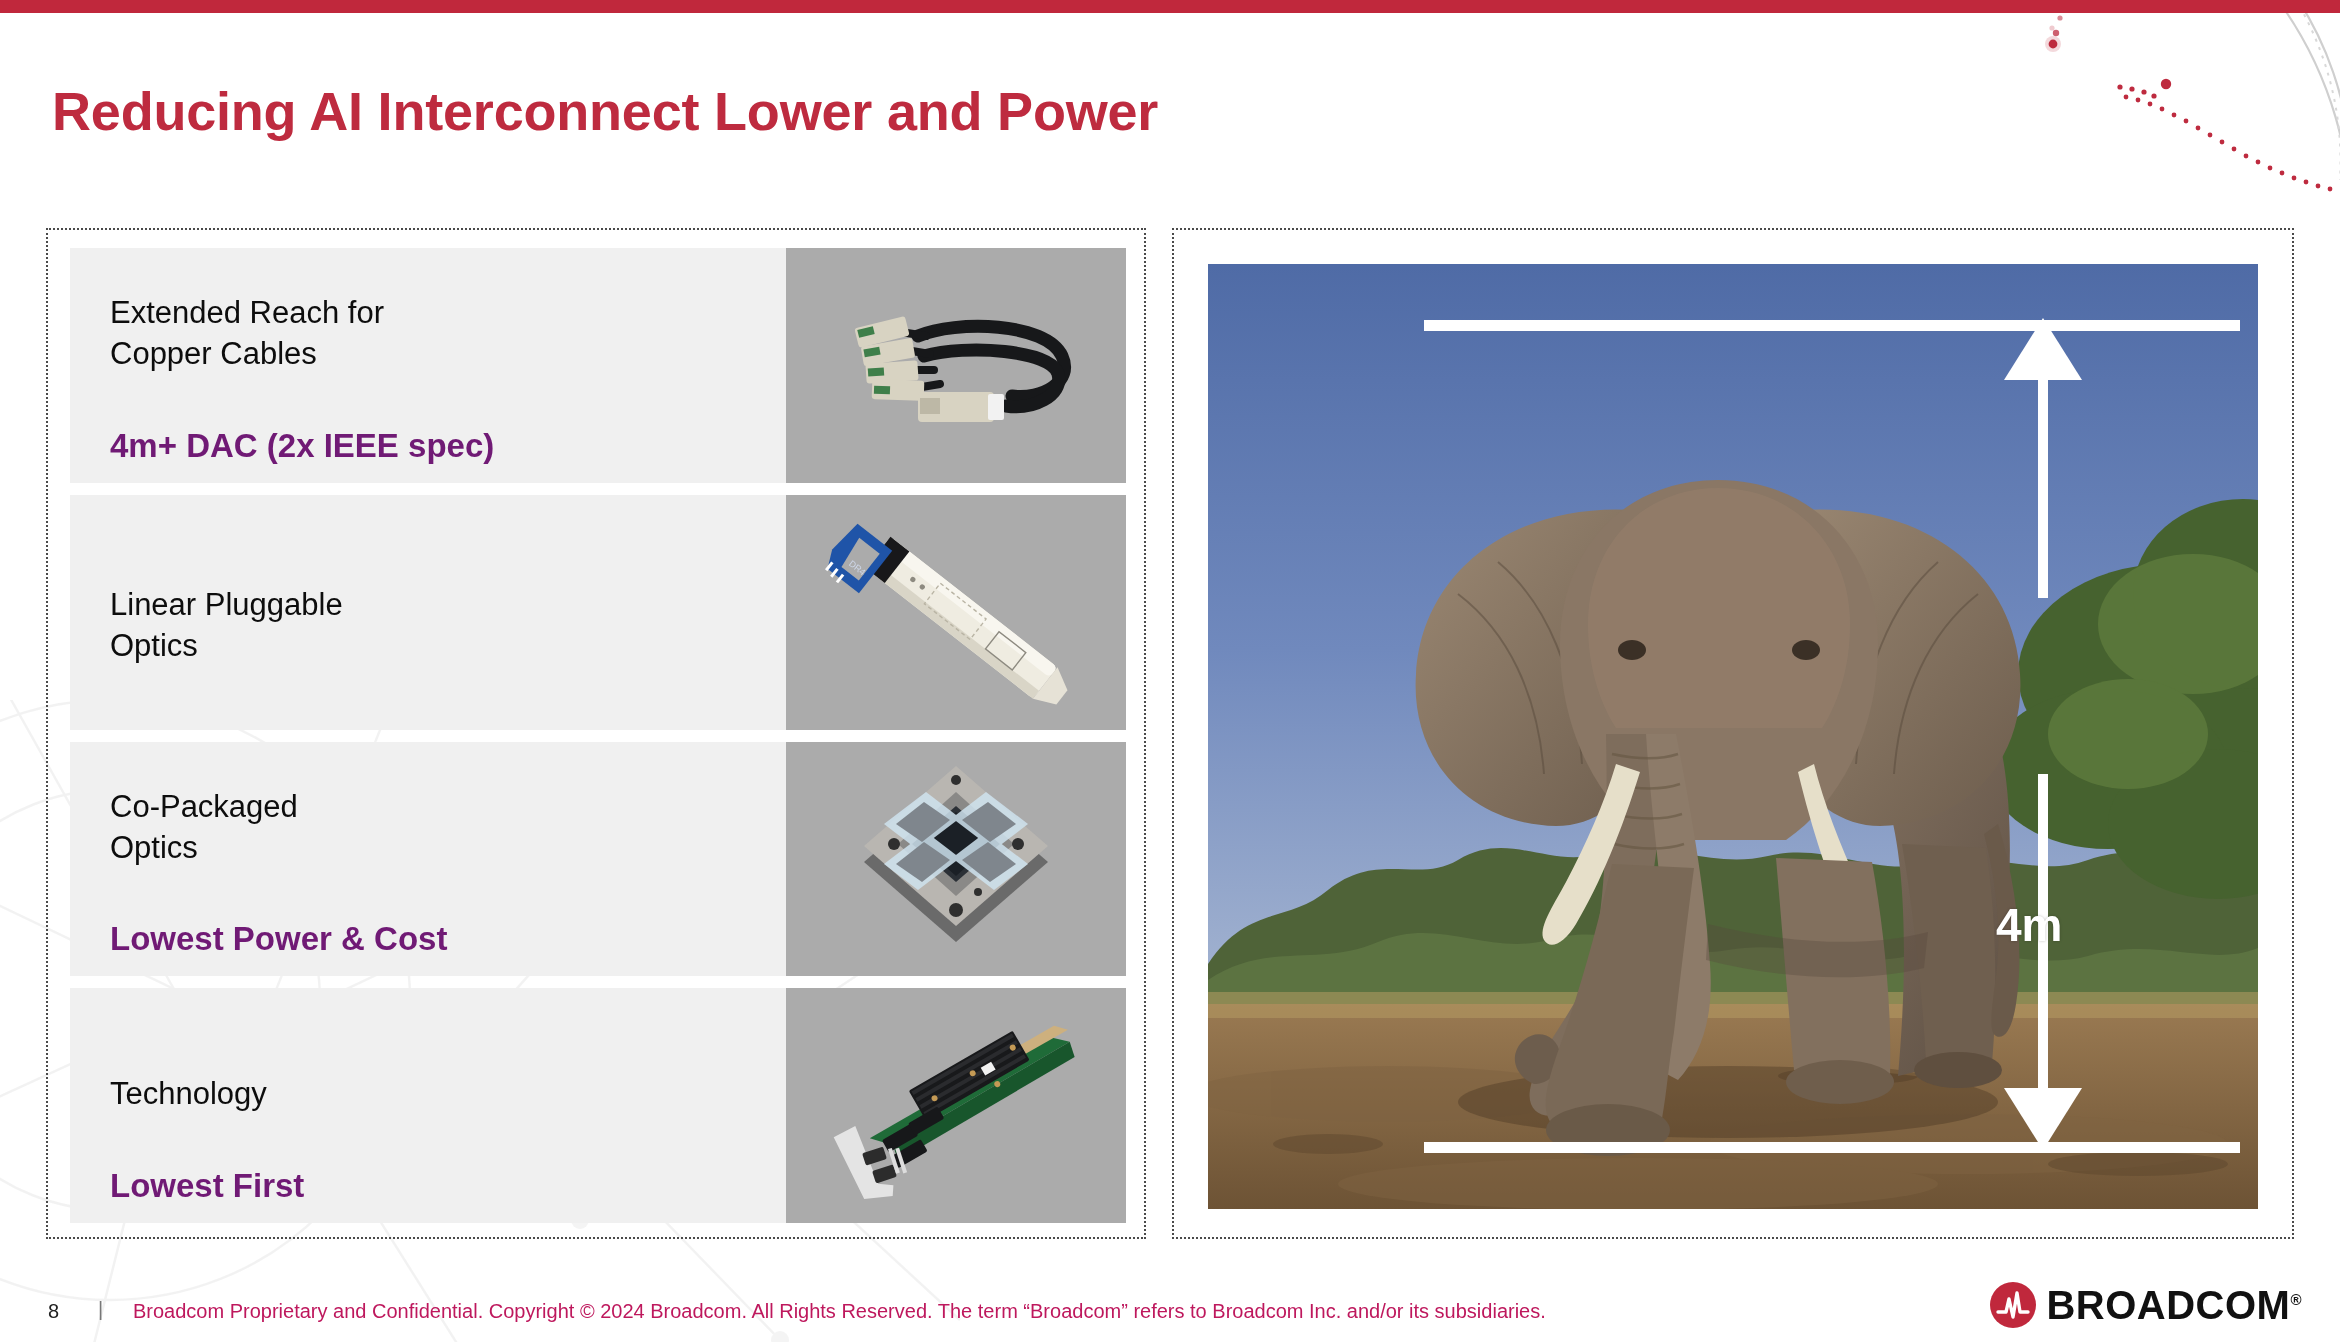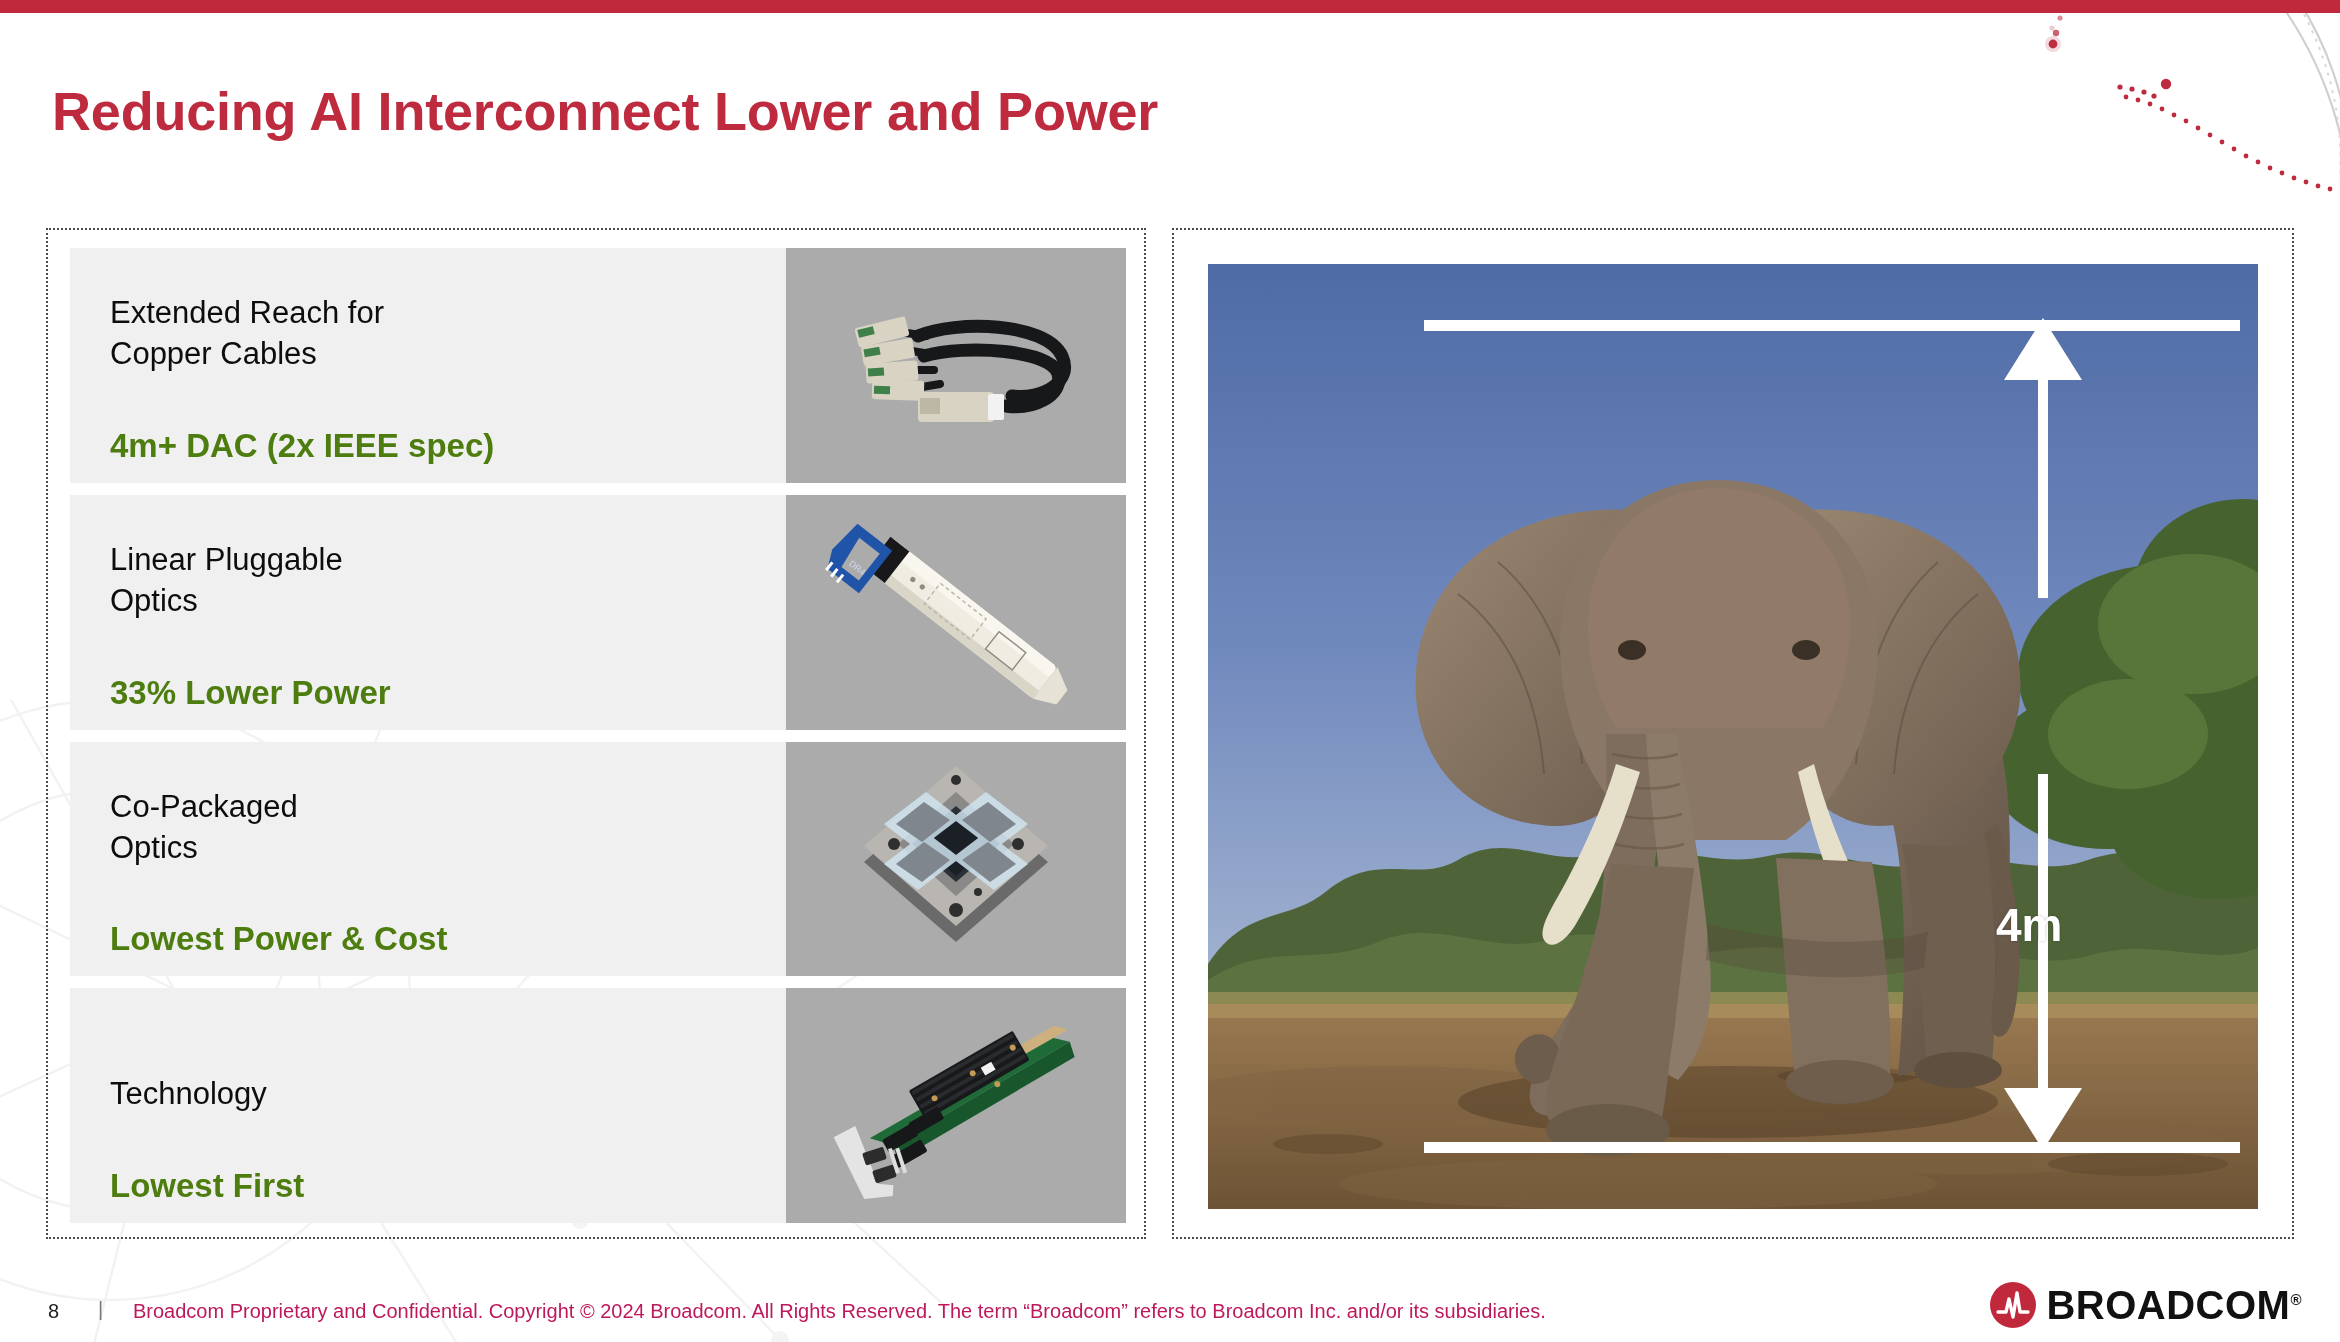--- a/index.html
+++ b/index.html
@@ -28,21 +28,21 @@
   
   .panel{position:absolute;border:2px dotted #4a4a4a;box-sizing:border-box;background:transparent;z-index:3;}
   #left-panel{left:46px;top:228px;width:1100px;height:1011px;}
   #right-panel{left:1172px;top:228px;width:1122px;height:1011px;}
 
   .cards{position:absolute;left:22px;top:18px;width:1056px;height:975px;
          display:flex;flex-direction:column;gap:12px;}
   .card{flex:1;background:#F0F0F0;display:flex;position:relative;overflow:hidden;}
   .card-text{flex:1;padding:28px 10px 0 40px;display:flex;flex-direction:column;justify-content:center;}
   .card-head{font-size:31px;line-height:1.32;color:#0d0d0d;}
-  .card-high{font-size:33px;font-weight:bold;color:#4d7c0f;margin-top:51px;line-height:1.2;}
+  .card-high{font-size:33px;font-weight:bold;color:#701a75;margin-top:51px;line-height:1.2;}
   .card-img{width:340px;flex:0 0 340px;background:#ABABAB;position:relative;display:flex;align-items:center;justify-content:center;}
   .card-img svg{display:block;}
 
   
   #card-1 .card-img{align-self:stretch;}
 
   
   .photo{position:absolute;left:34px;top:34px;width:1050px;height:945px;overflow:hidden;background:#6d84b4;}
   .photo svg{display:block;width:1050px;height:945px;}
 
@@ -174,21 +174,20 @@
         </svg>
       </div>
     </div>
 
     <div class="card" id="card-2">
       <div class="card-text">
         <div class="card-head">
           <span>Linear Pluggable</span><br>
           <span>Optics</span>
         </div>
-        <div class="card-high">33% Lower Power</div>
       </div>
       <div class="card-img">
         <svg width="300" height="210" viewBox="0 0 300 210">
           <rect width="300" height="210" fill="#ABABAB"></rect>
           <g transform="rotate(38 150 105)">
             <rect x="52" y="86" rx="5" width="212" height="40" fill="#efece1"></rect>
             <rect x="52" y="86" rx="5" width="212" height="13" fill="#f8f6ef"></rect>
             <rect x="52" y="116" width="212" height="10" fill="#d9d5c7"></rect>
             <path d="M 264 86 L 286 98 L 286 116 L 264 126 Z" fill="#e6e2d6"></path>
             <rect x="120" y="92" width="58" height="26" fill="none" stroke="#b9b4a4" stroke-width="1.4" stroke-dasharray="4 3"></rect>

